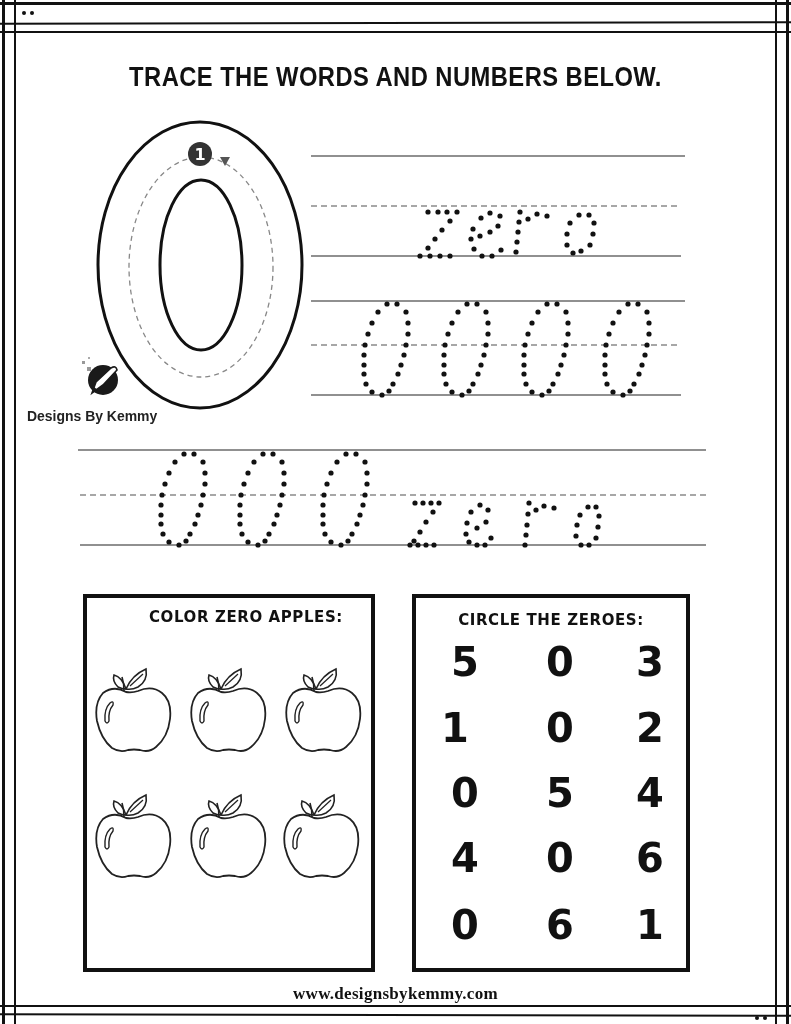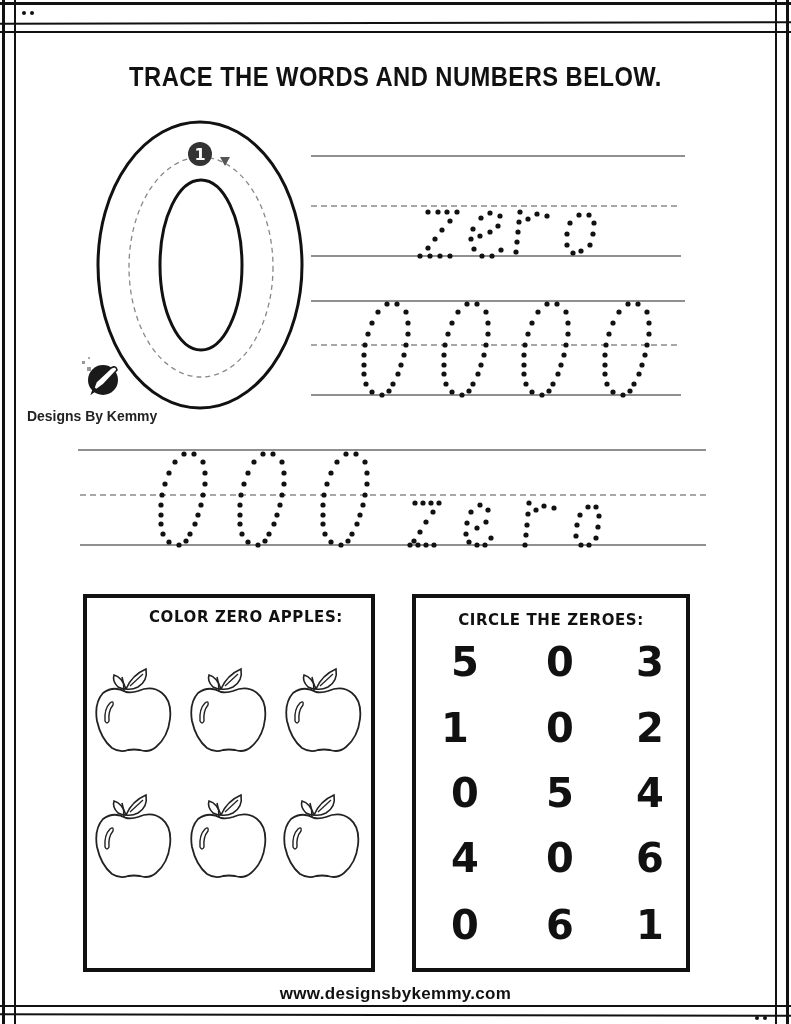--- a/index.html
+++ b/index.html
@@ -35,21 +35,21 @@
 
     .apple { position: absolute; width: 80px; height: 110px; }
 
     .digit {
       position: absolute; width: 60px; text-align: center;
       font-family: "DejaVu Sans", sans-serif; font-weight: 700; font-size: 40px; line-height: 44px; color: #111;
     }
 
     .footer-url {
       position: absolute; left: 0; width: 791px; top: 984px; text-align: center;
-      font-family: Liberation Sans, sans-serif; font-weight: 700; font-size: 17px; color: #111; letter-spacing: 0.3px;
+      font-family: Liberation Serif, serif; font-weight: 700; font-size: 17px; color: #111; letter-spacing: 0.3px;
     }
   </style>
 </head>
 <body>
 
 <div>
   <div class="frame-line" style="left:0;top:2px;width:791px;height:3px;"></div>
   <div class="frame-line" style="left:0;top:22px;width:791px;height:2px;transform:rotate(-0.12deg);"></div>
   <div class="frame-line" style="left:0;top:31px;width:791px;height:2px;"></div>
   <div class="frame-line" style="left:2px;top:0;width:3px;height:1024px;"></div>

